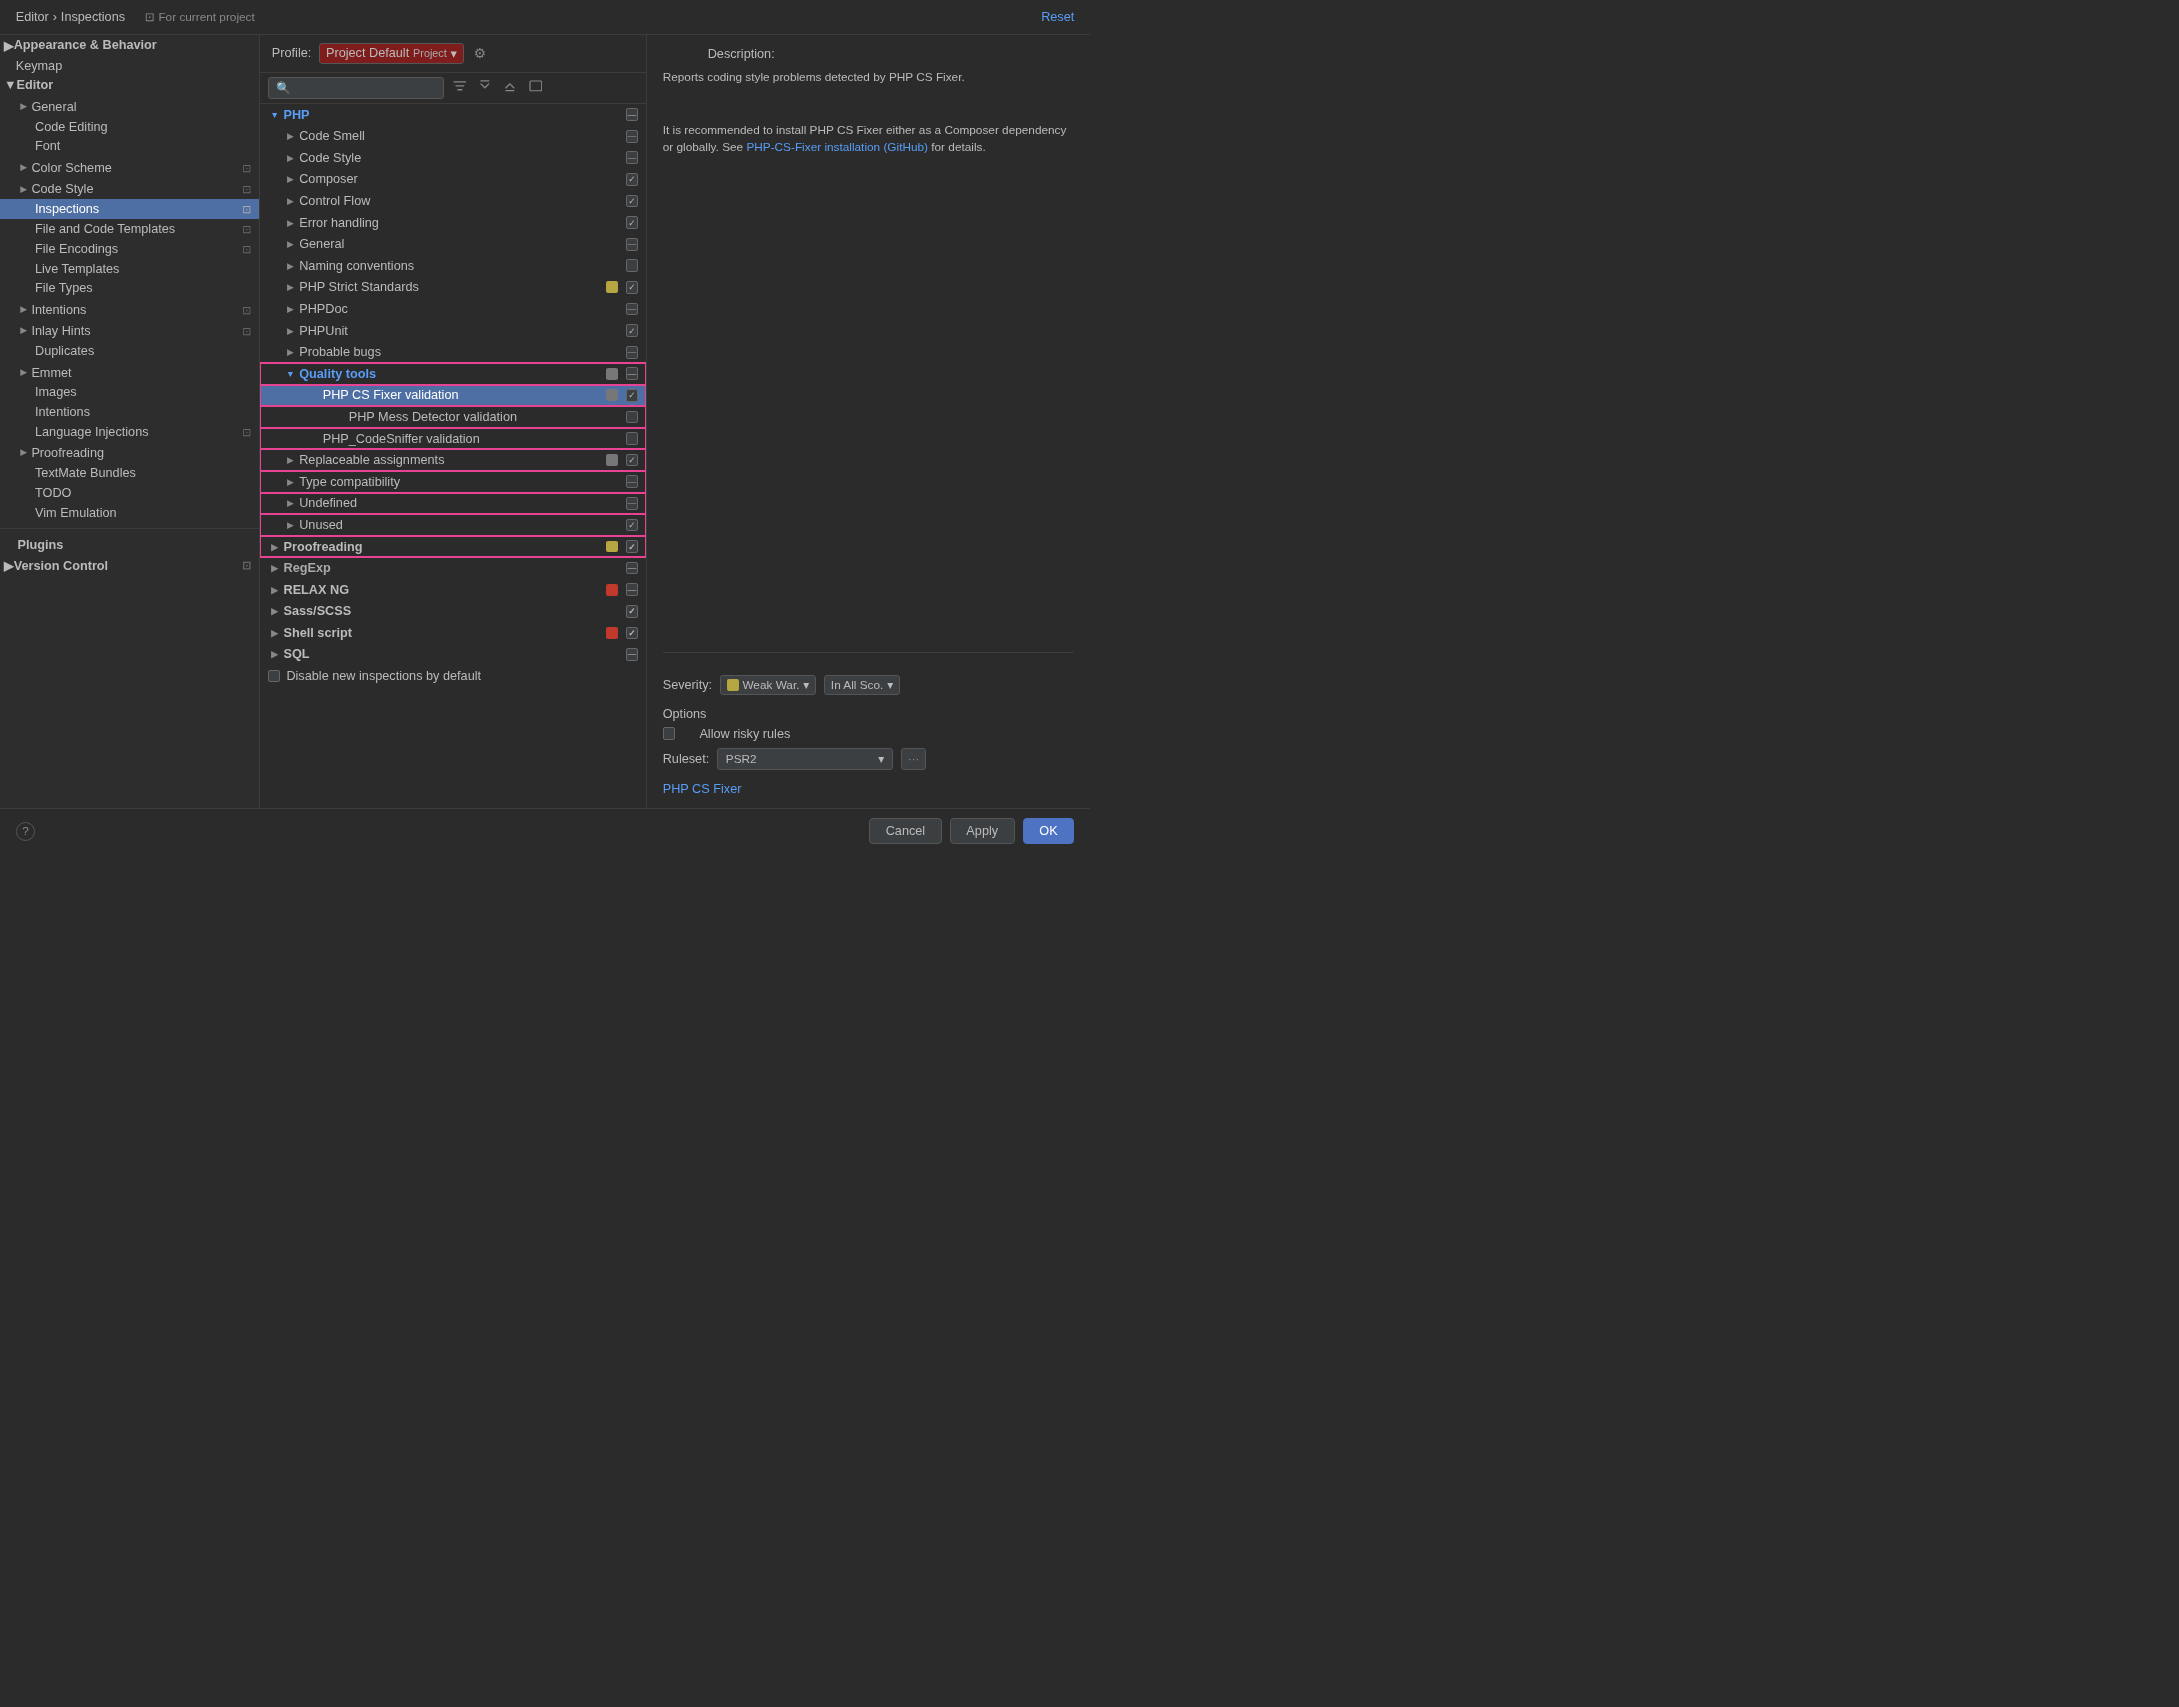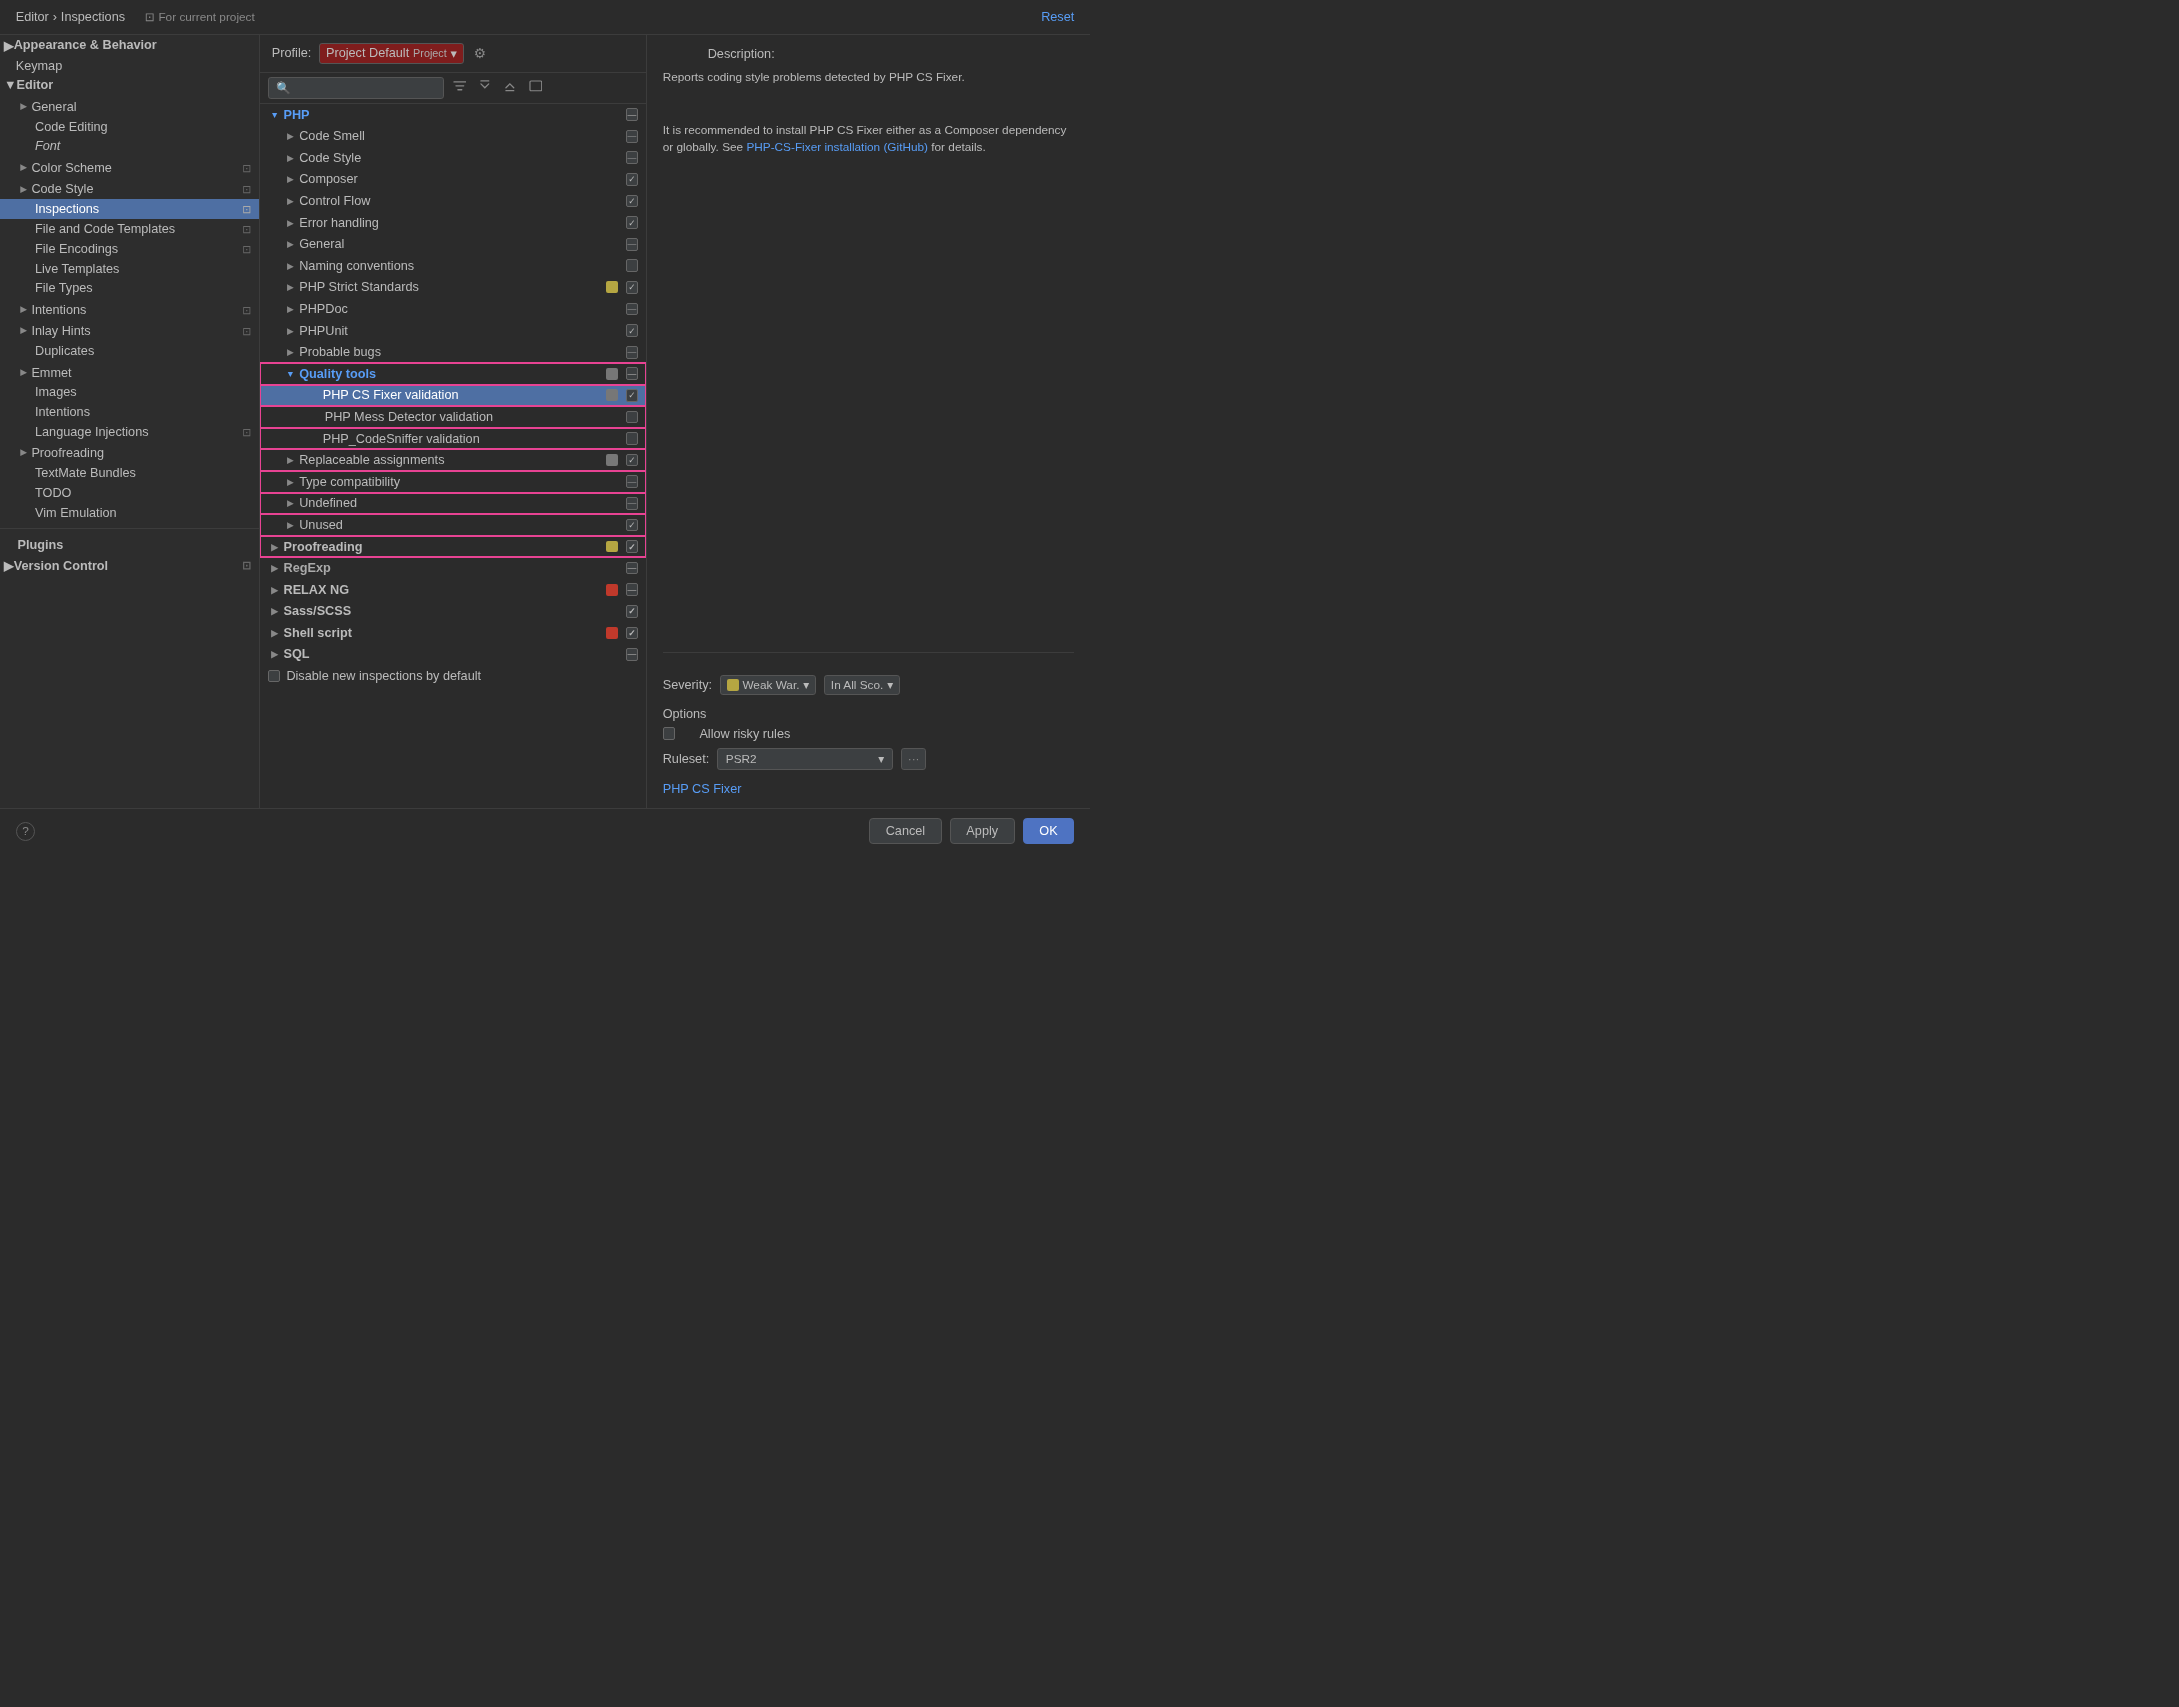--- a/index.html
+++ b/index.html
@@ -478,21 +478,21 @@
 
     <div class="sidebar-item" style="padding-left:15.7px;">
       <span class="arrow">▶</span>
       <span class="sidebar-label">General</span>
     </div>
 
     <div class="sidebar-item" style="padding-left:35px;">
       <span class="sidebar-label">Code Editing</span>
     </div>
 
-    <div class="sidebar-item" style="padding-left:35px;font-style:italic;">
+    <div class="sidebar-item" style="padding-left:35px;">
       <span class="sidebar-label">Font</span>
     </div>
 
     <div class="sidebar-item" style="padding-left:15.7px;">
       <span class="arrow">▶</span>
       <span class="sidebar-label">Color Scheme</span>
       <span class="sidebar-icon-right">⊡</span>
     </div>
 
     <div class="sidebar-item" style="padding-left:15.7px;">
@@ -716,21 +716,21 @@
             <div class="checkbox" style="background:#3c3f41;border-color:#666;display:inline-flex;align-items:center;justify-content:center;font-size:8.8px;color:#888;">—</div>
           </div>
 
           <div class="tree-item selected" style="padding-left:47px; outline: 2px solid #e84393; outline-offset: -1px;">
             <span class="tree-arrow" style="width:13.7px;"></span>
             <span class="tree-label">PHP CS Fixer validation</span>
             <div class="color-dot" style="background:#777;"></div>
             <div class="checkbox checked"></div>
           </div>
 
-          <div class="tree-item" style="padding-left:49px; outline: 2px solid #e84393; outline-offset: -1px;">
+          <div class="tree-item" style="padding-left:73px; outline: 2px solid #e84393; outline-offset: -1px;">
             <span class="tree-arrow" style="width:13.7px;"></span>
             <span class="tree-label">PHP Mess Detector validation</span>
             <div class="checkbox"></div>
           </div>
 
           <div class="tree-item" style="padding-left:47px; outline: 2px solid #e84393; outline-offset: -1px;">
             <span class="tree-arrow" style="width:13.7px;"></span>
             <span class="tree-label">PHP_CodeSniffer validation</span>
             <div class="checkbox"></div>
           </div>

